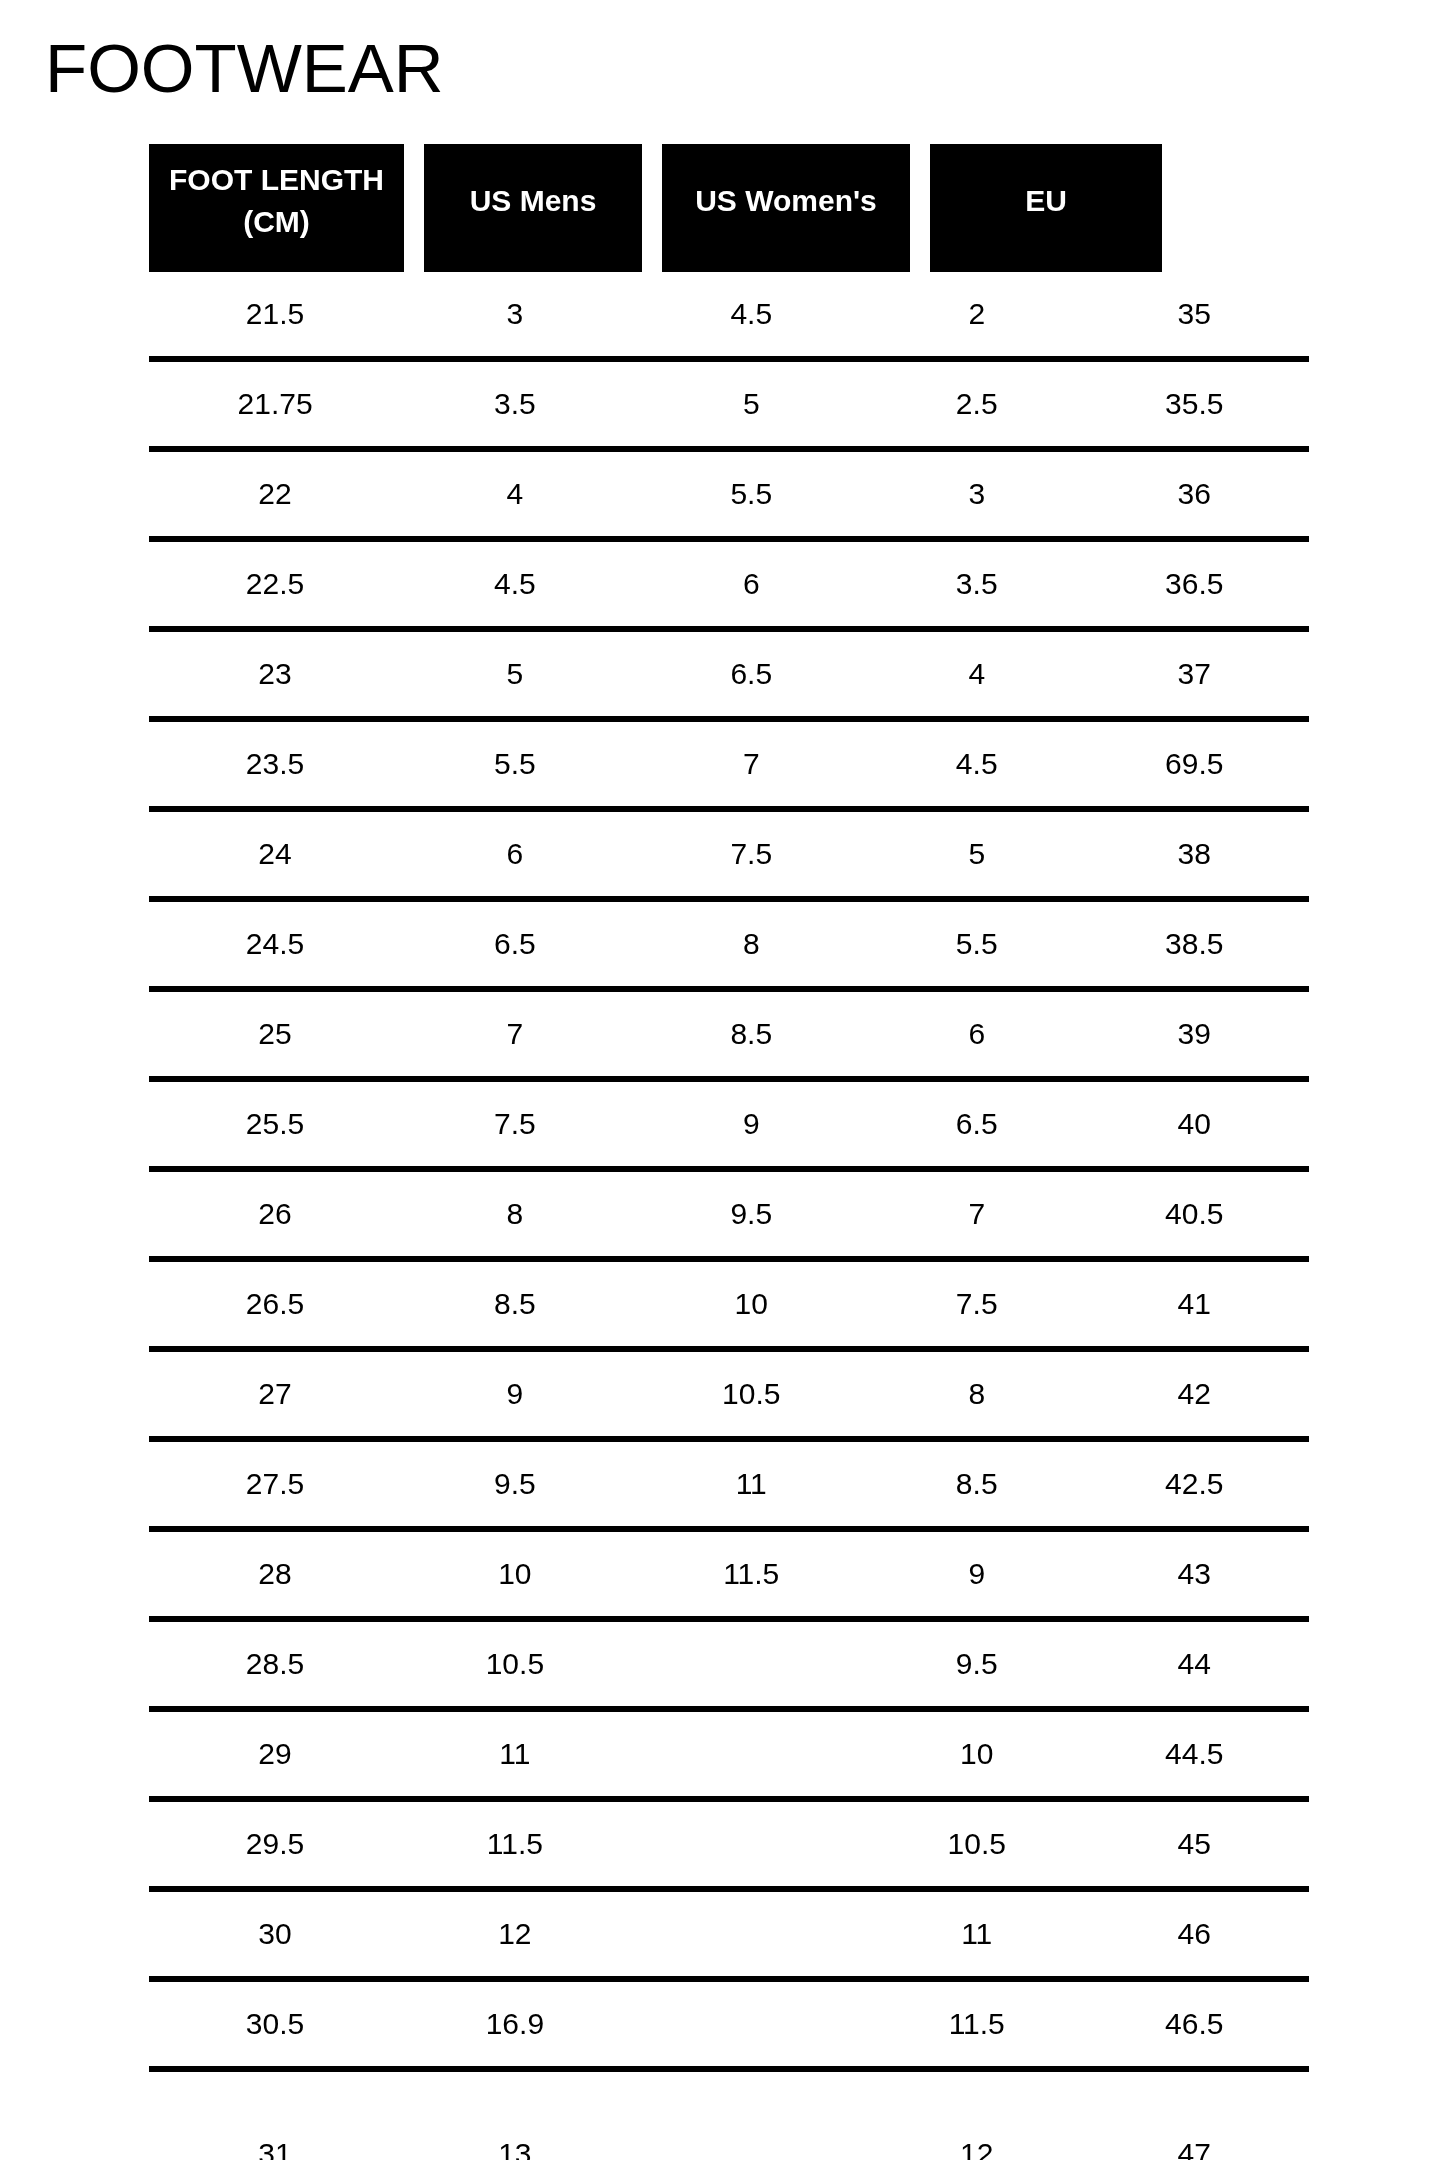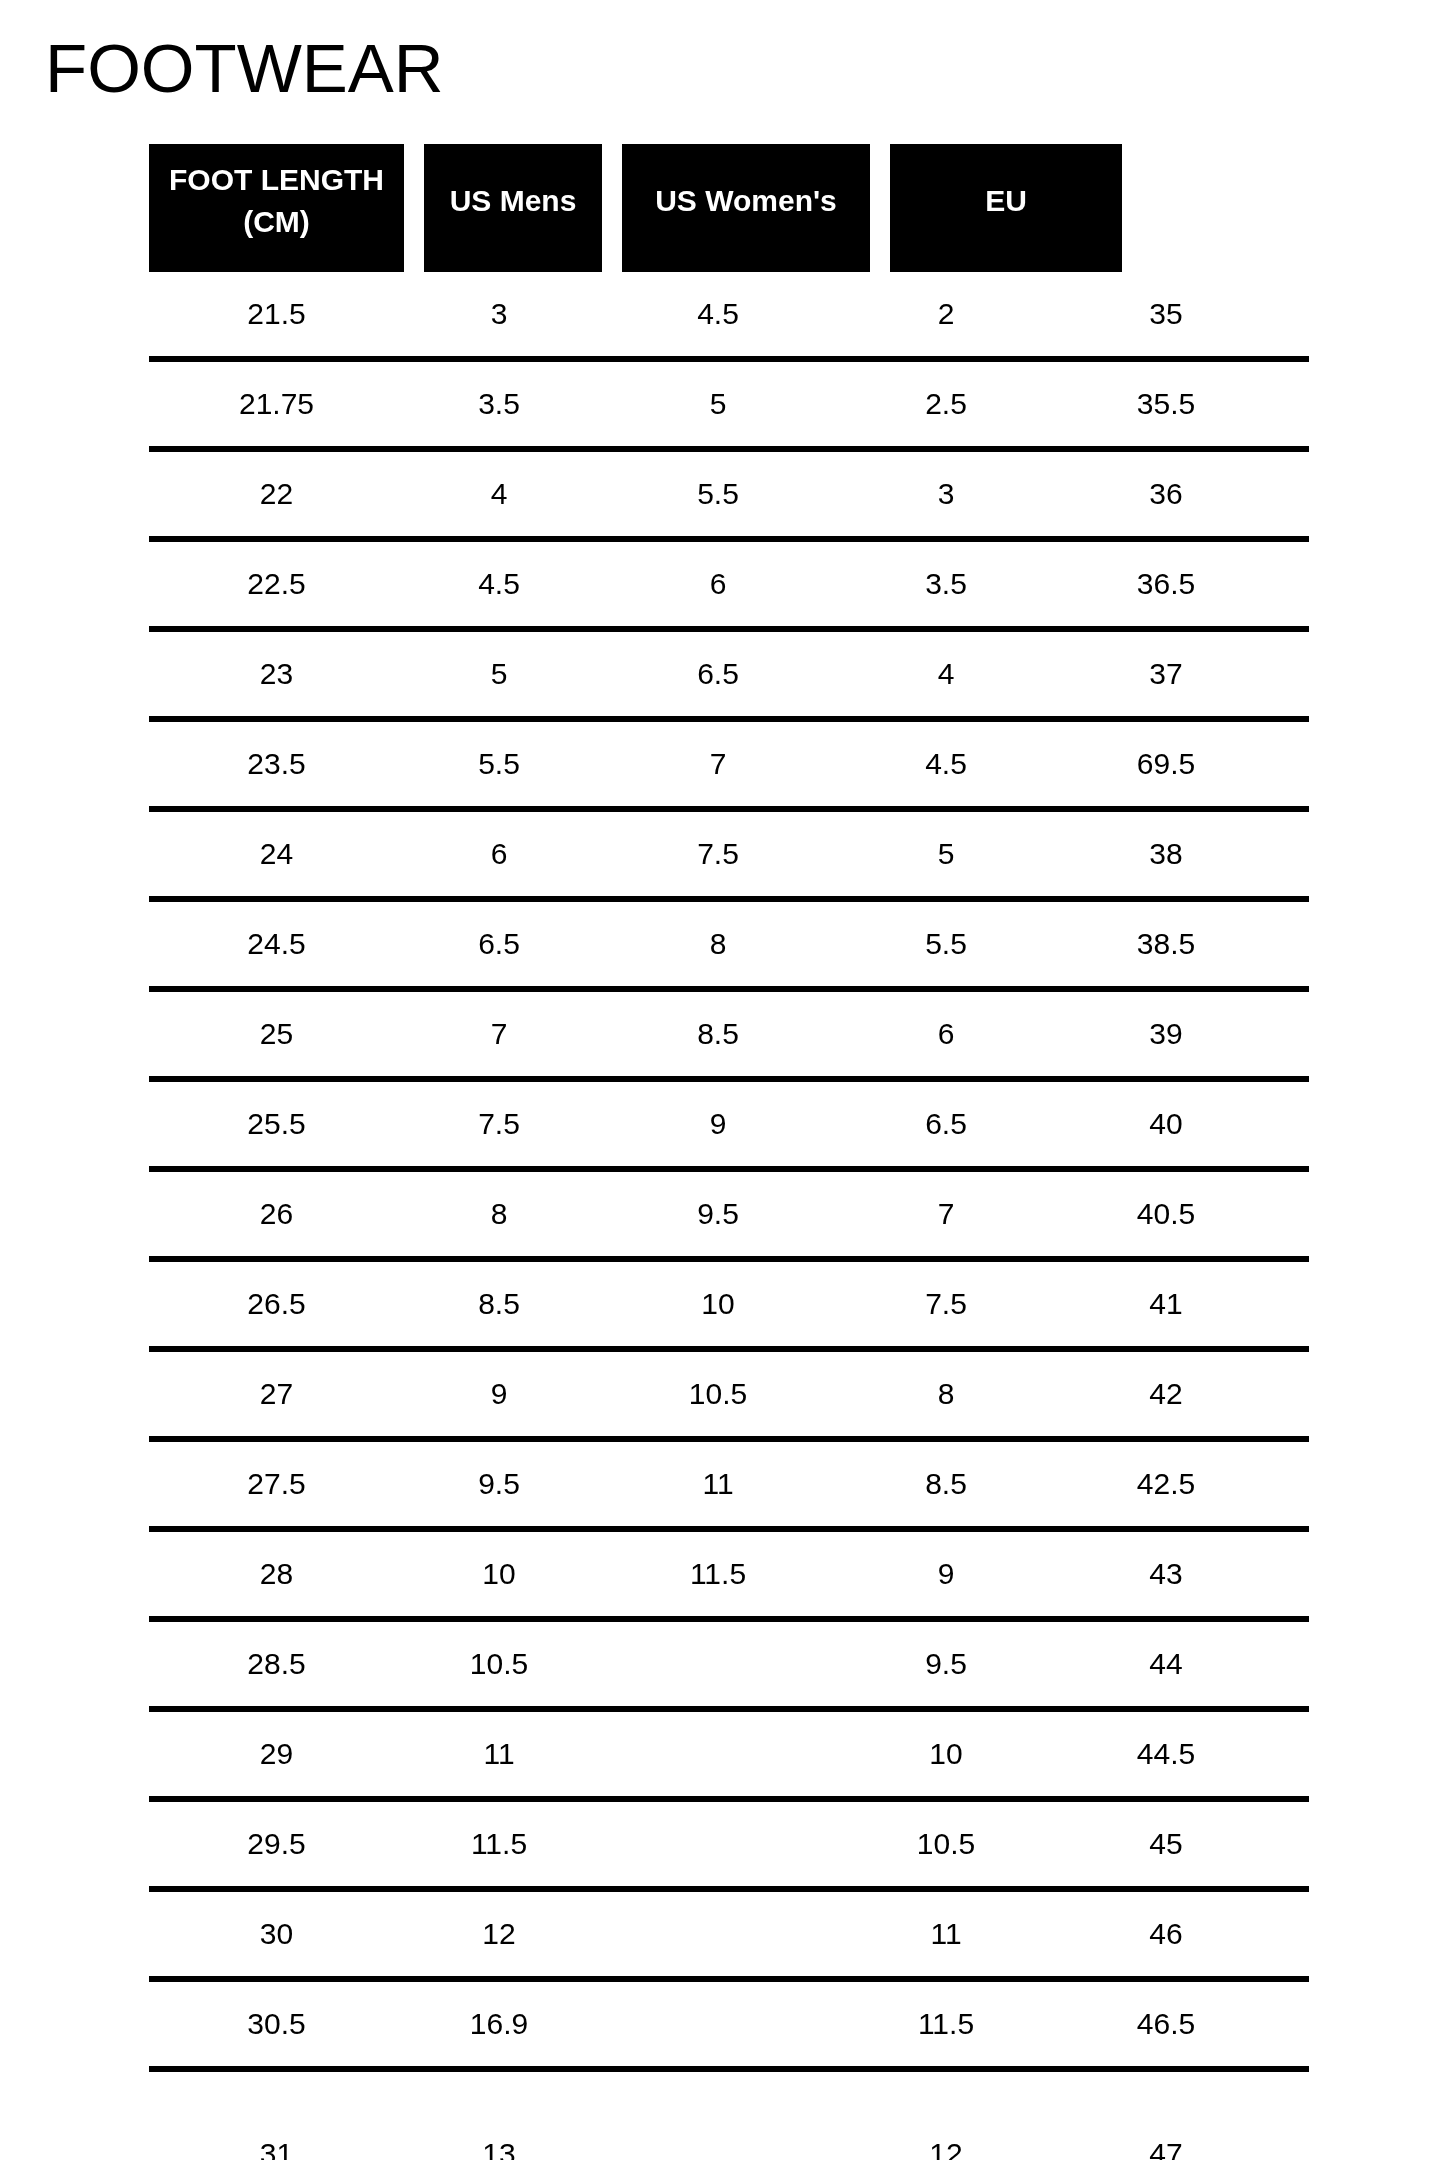--- a/index.html
+++ b/index.html
@@ -59,21 +59,21 @@
     margin-top: 40px;
   }
   .cell {
     font-size: 30px;
     color: var(--body-text, #000000);
     text-align: center;
     box-sizing: border-box;
   }
   
   .c0 { width: 255px; }
-  .c1 { width: 178px; }
+  .c1 { width: 218px; }
   .c2 { width: 248px; }
   .c3 { width: 196px; }
   .c4 { width: 232px; }
 </style>
 </head>
 <body>
 
 <h1 class="page-title">FOOTWEAR</h1>
 
 <div class="size-table">

